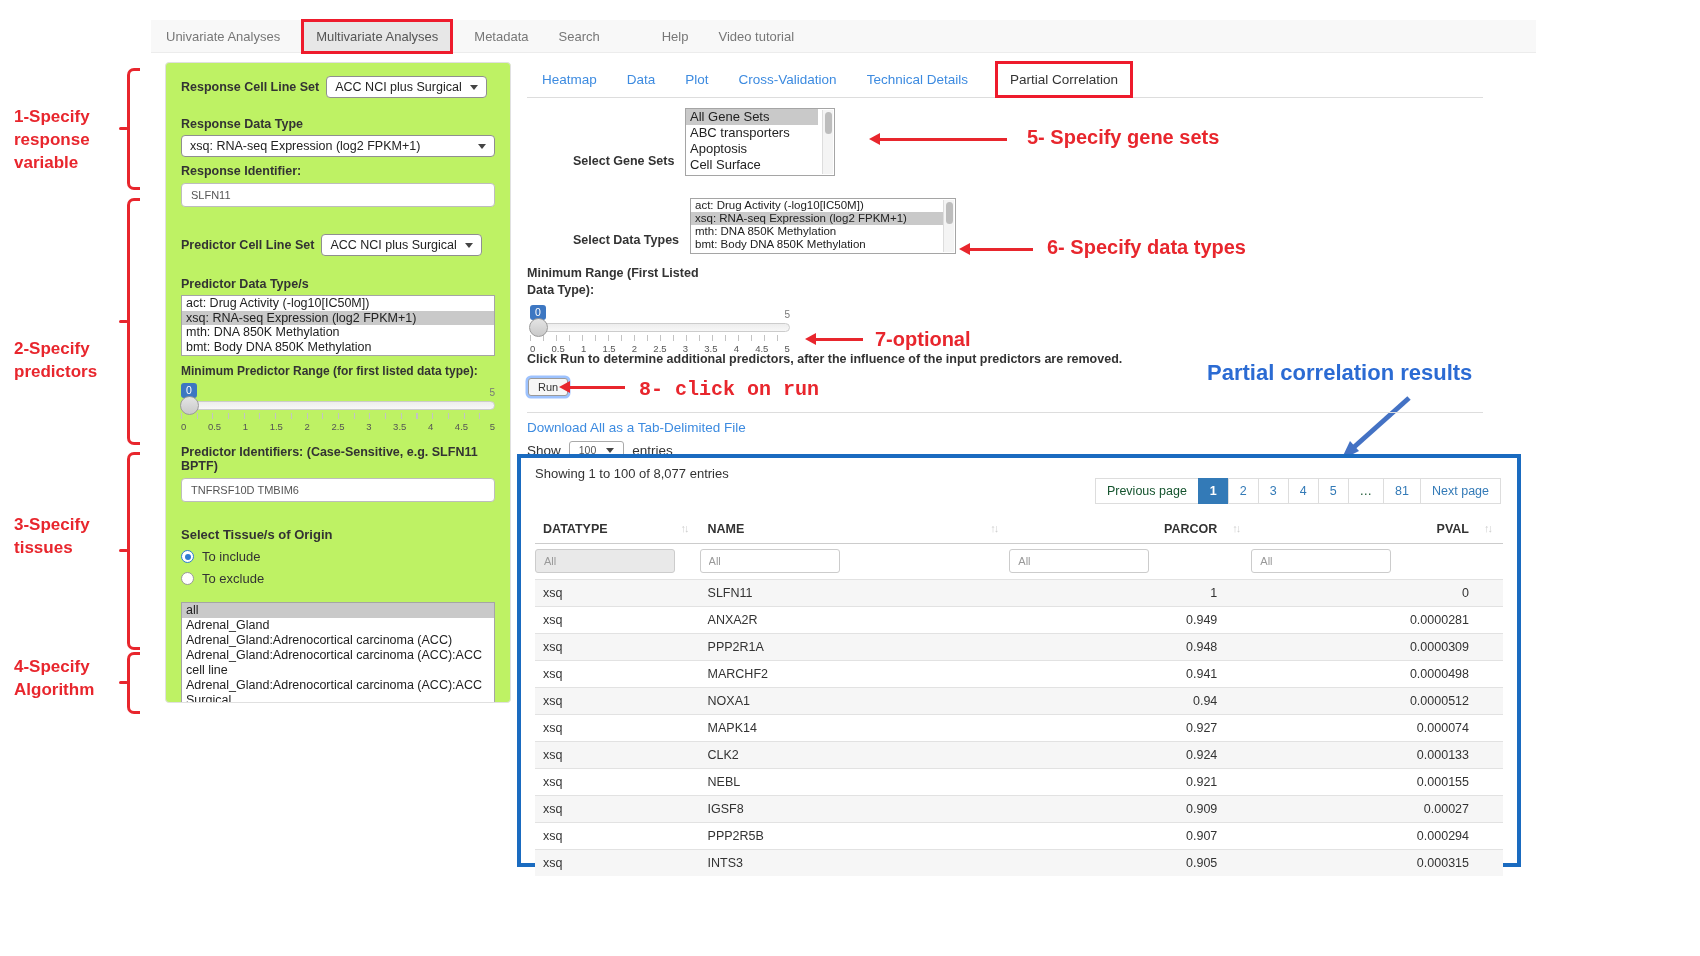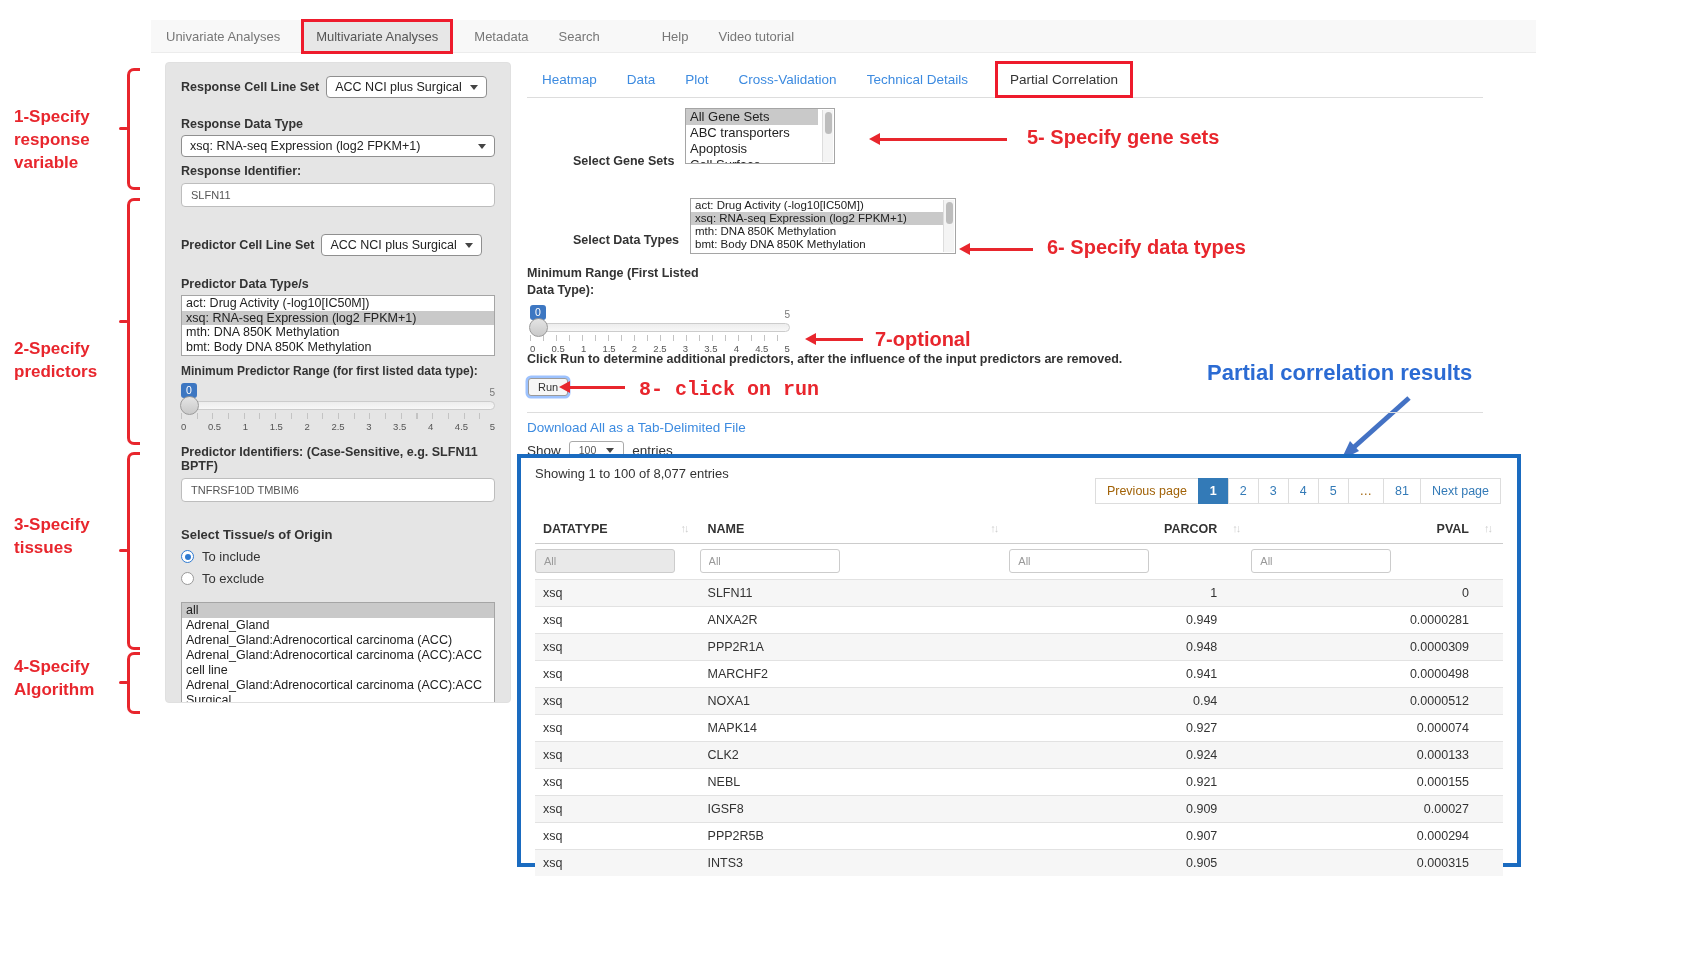--- a/index.html
+++ b/index.html
@@ -14,21 +14,21 @@
 
   
   .astep { position:absolute; color:#e8262d; font-weight:bold; font-size:17px; line-height:1.35; white-space:pre-line; }
   .astep.big { font-size:20px; white-space:nowrap; }
   .bracket { position:absolute; width:13px; border-left:3px solid #e8262d; border-top:3px solid #e8262d; border-bottom:3px solid #e8262d; border-radius:7px 0 0 7px; }
   .bracket::before { content:''; position:absolute; left:-11px; top:50%; width:9px; height:3px; margin-top:-2px; background:#e8262d; border-radius:2px; }
   .rarrow { position:absolute; height:3px; background:#e8262d; }
   .rarrow::before { content:''; position:absolute; left:-10px; top:-5px; width:0; height:0; border-top:6px solid transparent; border-bottom:6px solid transparent; border-right:11px solid #e8262d; }
 
   
-  .sidebar { position:absolute; left:165px; top:62px; width:346px; height:641px; background:#e5e5e5; border:1px solid #e0e0e0; border-radius:4px; padding:13px 15px; overflow:hidden; }
+  .sidebar { position:absolute; left:165px; top:62px; width:346px; height:641px; background:#bef264; border:1px solid #e0e0e0; border-radius:4px; padding:13px 15px; overflow:hidden; }
   .lbl { font-weight:bold; font-size:12.5px; color:#333; }
   .lbl.small { font-size:12px; }
   .inline-row { display:flex; align-items:center; gap:7px; }
   .selectbox { display:inline-flex; align-items:center; justify-content:space-between; gap:8px; border:1px solid #8f8f8f; background:#fff; border-radius:4px; font-size:12.5px; color:#222; padding:3px 8px; cursor:pointer; white-space:nowrap; }
   .selectbox.block { width:100%; }
   .chev { width:0; height:0; border-left:4px solid transparent; border-right:4px solid transparent; border-top:5px solid #444; flex:0 0 auto; }
   .textinput { display:block; width:100%; border:1px solid #bdbdbd; border-radius:4px; background:#fff; font-size:11px; color:#555; padding:5px 9px; font-family:"Liberation Sans","DejaVu Sans",sans-serif; }
   .listbox { position:relative; border:1px solid #a5a5a5; background:#fff; font-size:12.5px; color:#222; overflow:hidden; }
   .listbox .opt { padding:0 4px; line-height:14.5px; white-space:nowrap; cursor:pointer; }
   .listbox.wrap .opt { white-space:normal; line-height:15px; }
@@ -67,21 +67,21 @@
   .dl-link { position:absolute; left:0; top:358px; color:#3d8be0; font-size:13.5px; cursor:pointer; }
   .show-row { position:absolute; left:0; top:379px; display:flex; align-items:center; gap:8px; font-size:13.5px; color:#333; }
   .mini-select { display:inline-flex; align-items:center; gap:10px; border:1px solid #aaa; border-radius:3px; padding:2px 9px; font-size:10.5px; color:#555; cursor:pointer; }
 
   
   .results-box { position:absolute; left:-10px; top:392px; width:1004px; height:413px; border:4px solid #1a6bc0; background:#fff; padding:8px 14px; }
   .showing { font-size:13px; color:#333; }
   .pagination { position:absolute; top:20px; right:16px; display:flex; }
   .page-btn { border:1px solid #ddd; background:#fff; color:#337ab7; font-size:12.5px; padding:5px 11px; margin-left:-1px; cursor:pointer; white-space:nowrap; }
   .page-btn.selected { background:#337ab7; border-color:#337ab7; color:#fff; font-weight:bold; }
-  .page-btn.muted { color:#a16207; }
+  .page-btn.muted { color:#14532d; }
   table.results { width:100%; border-collapse:collapse; margin-top:34px; table-layout:fixed; }
   table.results col.c1 { width:17%; } table.results col.c2 { width:32%; }
   table.results col.c3 { width:25%; } table.results col.c4 { width:26%; }
   table.results th { position:relative; font-size:12.5px; color:#333; text-align:left; padding:7px 0 7px 8px; border-bottom:1px solid #ccc; cursor:pointer; }
   table.results th.num { text-align:right; padding-right:34px; }
   .sort { position:absolute; right:12px; top:7px; color:#cfcfcf; font-size:11px; letter-spacing:-2px; }
   tr.filter-row th { border-bottom:none; padding:5px 0 6px 0; }
   .flt { width:140px; height:24px; border:1px solid #ccc; border-radius:3px; font-size:11px; color:#555; padding:0 8px; background:#fff; font-family:"Liberation Sans","DejaVu Sans",sans-serif; }
   .flt::placeholder { color:#999; }
   .flt.first { background:#e9e9e9; }
@@ -206,21 +206,21 @@
   <div class="tabs">
     <div class="tab">Heatmap</div>
     <div class="tab">Data</div>
     <div class="tab">Plot</div>
     <div class="tab">Cross-Validation</div>
     <div class="tab">Technical Details</div>
     <div class="tab active">Partial Correlation</div>
   </div>
 
   <div class="field-label" style="left:46px; top:92px;">Select Gene Sets</div>
-  <div class="listbox" style="left:158px; top:46px; width:150px; height:56px; padding-right:16px;">
+  <div class="listbox" style="left:158px; top:46px; width:150px; height:68px; padding-right:16px;">
     <div style="font-size:13px;">
 
     <div class="opt selected" style="line-height:16px;">All Gene Sets</div>
         <div class="opt" style="line-height:16px;">ABC transporters</div>
         <div class="opt" style="line-height:16px;">Apoptosis</div>
         <div class="opt" style="line-height:16px;">Cell Surface</div>
       </div>
     <div class="fakescroll">
         <div class="thumb"></div>
       </div>

